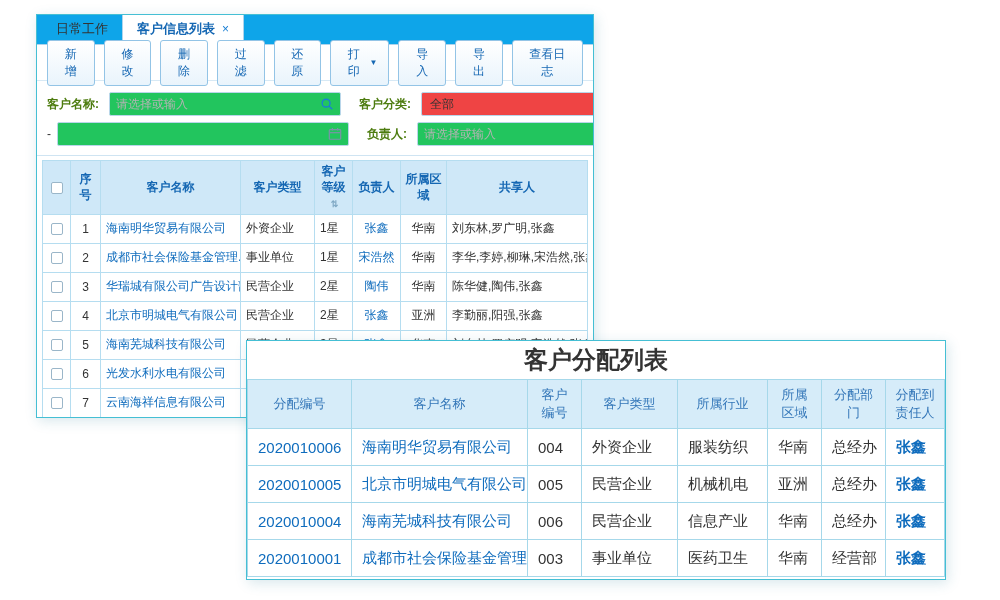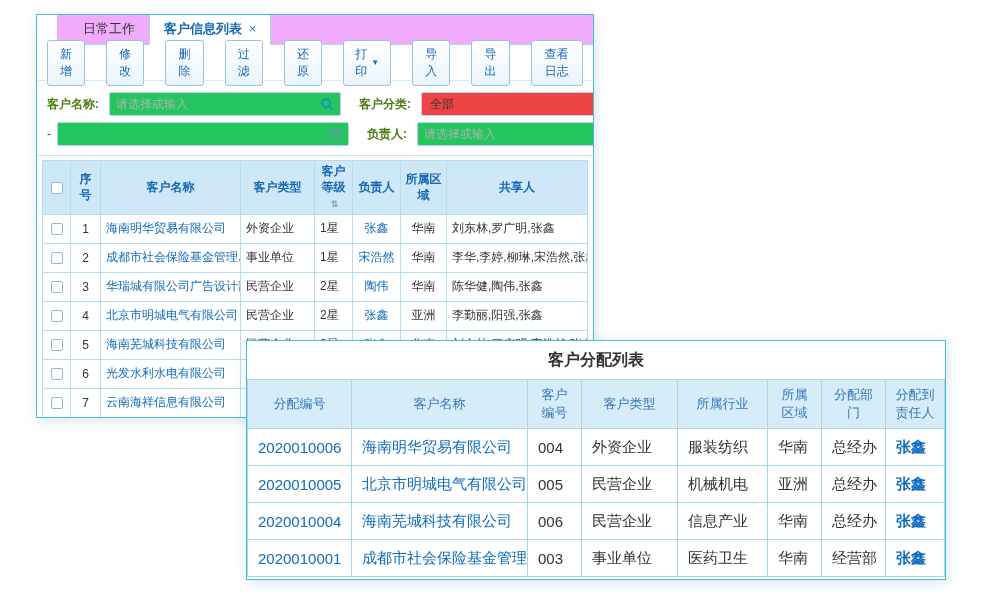--- a/index.html
+++ b/index.html
@@ -14,36 +14,36 @@
     position:absolute;
     background:#fff;
     border:1px solid #45bfd4;
     box-shadow:2px 3px 12px rgba(40,120,150,.18);
   }
   #panel1 { left:36px; top:14px; width:558px; height:404px; overflow:hidden; z-index:1; }
   #panel2 { left:246px; top:340px; width:700px; height:240px; z-index:10; overflow:hidden; }
 
   
   .tabbar {
-    height:30px; background:#f0abfc; border-bottom:1px solid #aed4ec;
-    display:flex; align-items:flex-end; padding-left:12px;margin-left:20px;
+    height:30px; background:#0ea5e9; border-bottom:1px solid #aed4ec;
+    display:flex; align-items:flex-end; padding-left:5px;
   }
   .tab {
     padding:6px 14px; font-size:13px; color:#333; cursor:pointer;
     display:flex; align-items:center; gap:7px;
   }
   .tab.active {
     background:#fff; border:1px solid #aed4ec; border-bottom:1px solid #fff;
     margin-bottom:-1px; color:#1567b3; font-weight:bold;
   }
   .tab .close { color:#1a7fd4; font-size:12px; font-weight:normal; line-height:1; }
 
   
   .toolbar {
-    height:36px; display:flex; align-items:center; gap:21px;
+    height:36px; display:flex; align-items:center; gap:9px;
     padding:0 10px; border-bottom:1px solid #d7e9f5; background:#fff;
   }
   .btn {
     border:1px solid #93c4e6; background:linear-gradient(#ffffff,#e9f4fc);
     color:#1567b3; font-size:12px; padding:5px 11px; border-radius:3px;
     cursor:pointer; display:flex; align-items:center; gap:4px;
     font-family:"Liberation Sans", sans-serif;
   }
   .caret { font-size:8px; color:#1567b3; }
 
@@ -86,21 +86,21 @@
   .link { color:#0f6cbd; text-decoration:none; cursor:pointer; }
   .cb {
     display:inline-block; width:12px; height:12px; border:1px solid #9ab6c9;
     background:#fff; border-radius:2px; vertical-align:middle; cursor:pointer;
   }
   .sort { font-size:9px; color:#7fa8c4; margin-left:2px; }
 
   
   .p2title {
     height:38px; line-height:38px; text-align:center;
-    font-size:16px; font-weight:bold; color:#333;
+    font-size:24px; font-weight:bold; color:#333;
   }
   .t2 th, .t2 td { border:1px solid #a6d8ea; overflow:hidden; }
   .t2 thead th {
     background:#d6ecf9; color:#3376b8; font-size:13px; font-weight:normal;
     height:49px; text-align:center; padding:2px 9px; line-height:1.35;
   }
   .t2 td { height:37px; font-size:15px; color:#333; padding:2px 10px; white-space:nowrap; }
   .t2 .bold-link { font-weight:bold; }
 </style>
 </head>

